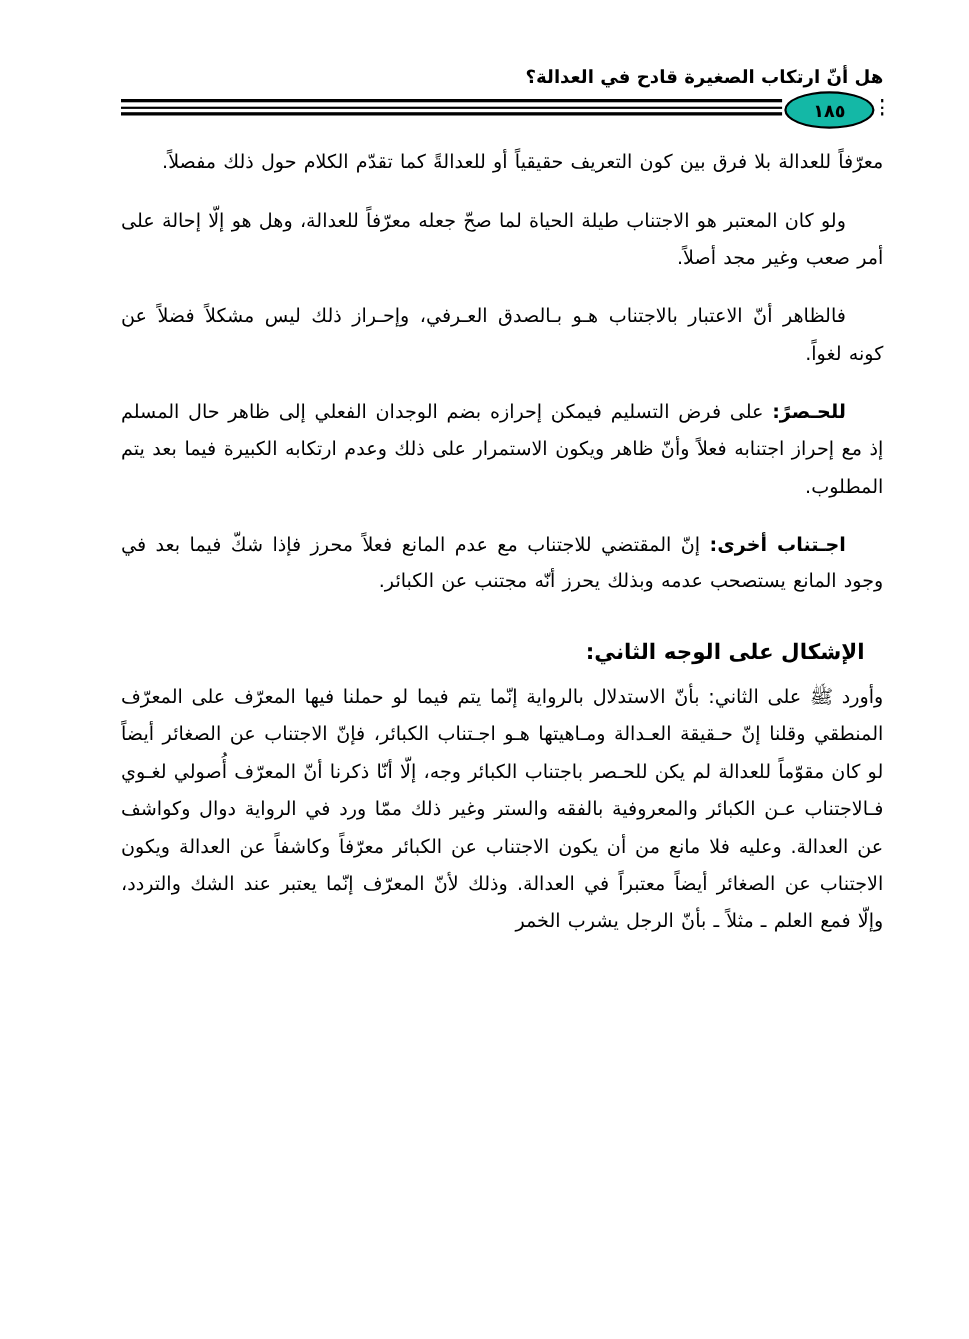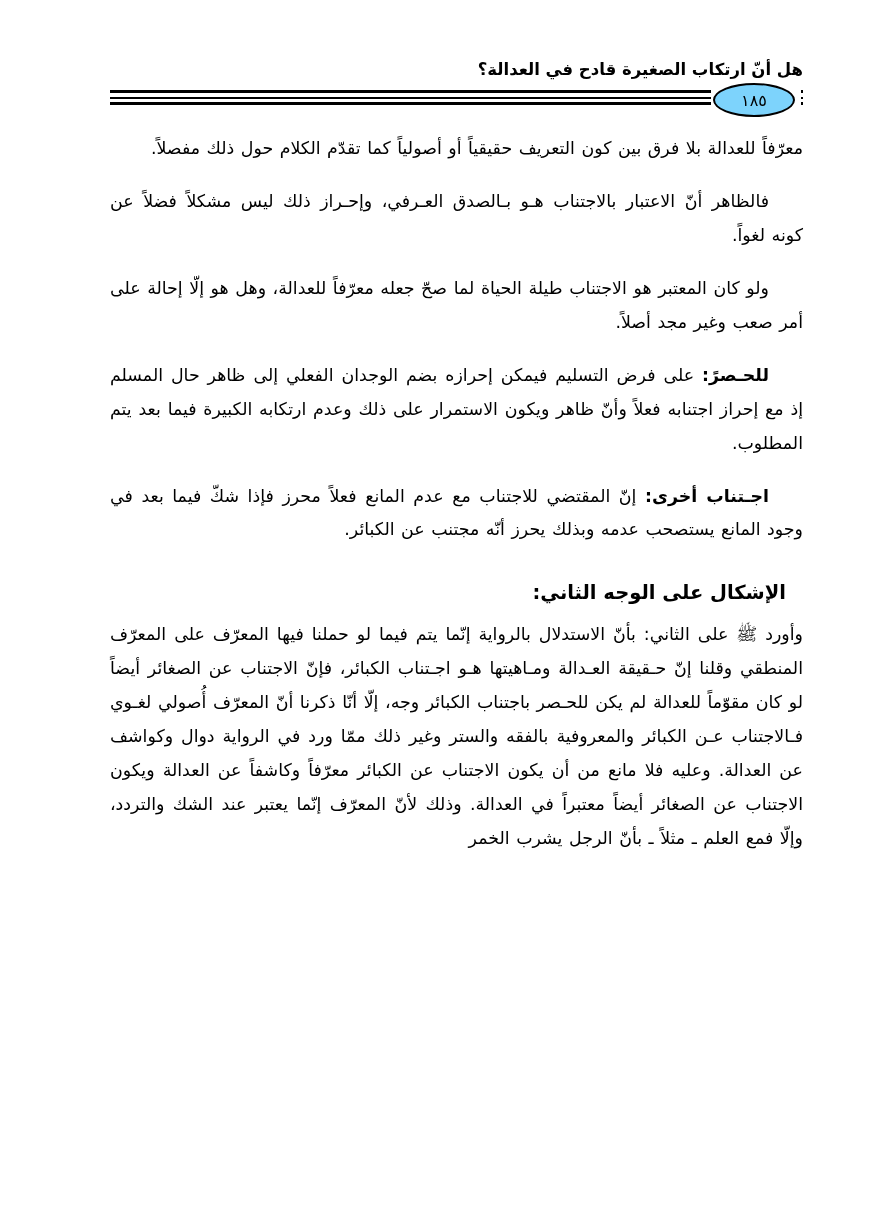--- a/index.html
+++ b/index.html
@@ -68,28 +68,28 @@
   .rule-bot {
     top: 11.5px;
     height: 3.4px;
   }
   .page-number-badge {
     position: absolute;
     top: -7px;
     right: 8px;
     width: 78px;
     height: 30px;
-    background: #7dd3fc;
+    background: #14b8a6;
     border: 2.2px solid #000;
     border-radius: 50% / 50%;
     display: flex;
     align-items: center;
     justify-content: center;
     font-size: 16px;
-    font-weight: normal;
+    font-weight: bold;
     z-index: 3;
     letter-spacing: 1px;
   }
   .badge-mask {
     position: absolute;
     top: 0px;
     right: 2px;
     width: 90px;
     height: 16px;
     background: #fff;
@@ -141,25 +141,25 @@
       <div class="rule-line rule-top"></div>
       <div class="rule-line rule-mid"></div>
       <div class="rule-line rule-bot"></div>
       <div class="badge-mask"></div>
       <div class="page-number-badge">١٨٥</div>
     </div>
   </div>
 
   <div class="content">
 
-    <p class="para">معرّفاً للعدالة بلا فرق بين كون التعريف حقيقياً أو أصولياً كما تقدّم الكلام حول ذلك مفصلاً.</p>
+    <p class="para">معرّفاً للعدالة بلا فرق بين كون التعريف حقيقياً أو للعدالةً كما تقدّم الكلام حول ذلك مفصلاً.</p>
+
+    <p class="para indent">ولو كان المعتبر هو الاجتناب طيلة الحياة لما صحّ جعله معرّفاً للعدالة، وهل هو إلّا إحالة على أمر صعب وغير مجد أصلاً.</p>
 
     <p class="para indent">فالظاهر أنّ الاعتبار بالاجتناب هـو بـالصدق العـرفي، وإحـراز ذلك ليس مشكلاً فضلاً عن كونه لغواً.</p>
-
-    <p class="para indent">ولو كان المعتبر هو الاجتناب طيلة الحياة لما صحّ جعله معرّفاً للعدالة، وهل هو إلّا إحالة على أمر صعب وغير مجد أصلاً.</p>
 
     <p class="para indent"><span class="bold">للحـصرً:</span><span> على فرض التسليم فيمكن إحرازه بضم الوجدان الفعلي إلى ظاهر حال المسلم إذ مع إحراز اجتنابه فعلاً وأنّ ظاهر ويكون الاستمرار على ذلك وعدم ارتكابه الكبيرة فيما بعد يتم المطلوب.</span></p>
 
     <p class="para indent"><span class="bold">اجـتناب أخرى:</span><span> إنّ المقتضي للاجتناب مع عدم المانع فعلاً محرز فإذا شكّ فيما بعد في وجود المانع يستصحب عدمه وبذلك يحرز أنّه مجتنب عن الكبائر.</span></p>
 
     <h2 class="section-heading">الإشكال على الوجه الثاني:</h2>
 
     <p class="para dense">وأورد ﷺ على الثاني: بأنّ الاستدلال بالرواية إنّما يتم فيما لو حملنا فيها المعرّف على المعرّف المنطقي وقلنا إنّ حـقيقة العـدالة ومـاهيتها هـو اجـتناب الكبائر، فإنّ الاجتناب عن الصغائر أيضاً لو كان مقوّماً للعدالة لم يكن للحـصر باجتناب الكبائر وجه، إلّا أنّا ذكرنا أنّ المعرّف أُصولي لغـوي فـالاجتناب عـن الكبائر والمعروفية بالفقه والستر وغير ذلك ممّا ورد في الرواية دوال وكواشف عن العدالة. وعليه فلا مانع من أن يكون الاجتناب عن الكبائر معرّفاً وكاشفاً عن العدالة ويكون الاجتناب عن الصغائر أيضاً معتبراً في العدالة. وذلك لأنّ المعرّف إنّما يعتبر عند الشك والتردد، وإلّا فمع العلم ـ مثلاً ـ بأنّ الرجل يشرب الخمر</p>
 
   </div>

